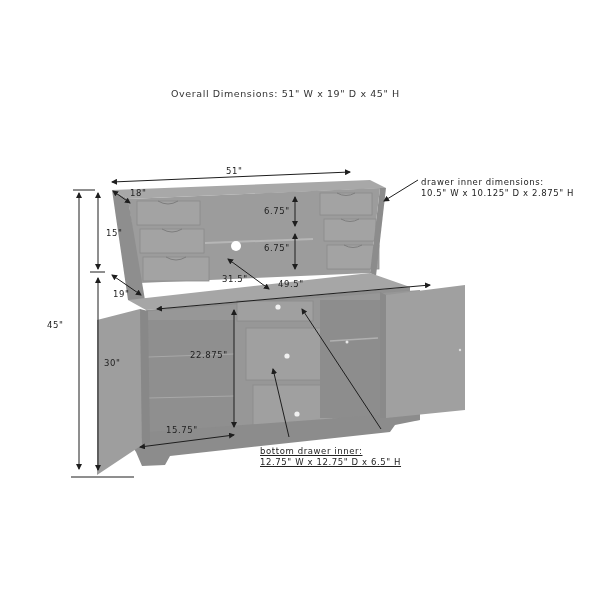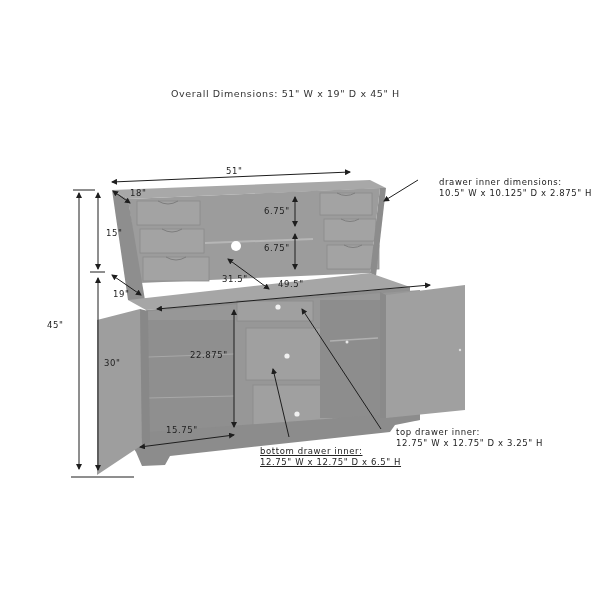--- a/index.html
+++ b/index.html
@@ -131,28 +131,24 @@
   <div class="lbl dim" style="left:264px; top:206px;">6.75"</div>
   <div class="lbl dim" style="left:264px; top:243px;">6.75"</div>
   <div class="lbl dim" style="left:222px; top:274px;">31.5"</div>
   <div class="lbl dim" style="left:278px; top:279px;">49.5"</div>
   <div class="lbl dim" style="left:113px; top:289px;">19"</div>
   <div class="lbl dim" style="left:47px; top:320px;">45"</div>
   <div class="lbl dim" style="left:104px; top:358px;">30"</div>
   <div class="lbl dim" style="left:190px; top:350px;">22.875"</div>
   <div class="lbl dim" style="left:166px; top:425px;">15.75"</div>
 
-  <div class="lbl callout" style="left:421px; top:177px;margin-left:18px;">
+  <div class="lbl callout" style="left:421px; top:177px;">
     <div>drawer inner dimensions:</div>
     <div>10.5" W x 10.125" D x 2.875" H</div>
   </div>
 
-  <div class="lbl callout" style="left:396px; top:427px;">
-    <div>top drawer inner:</div>
-    <div>12.75" W x 12.75" D x 3.25" H</div>
-  </div>
 
   <div class="lbl callout" style="left:260px; top:446px;text-decoration:underline;">
     <div>bottom drawer inner:</div>
     <div>12.75" W x 12.75" D x 6.5" H</div>
   </div>
 
 </div>
 
 </body></html>

